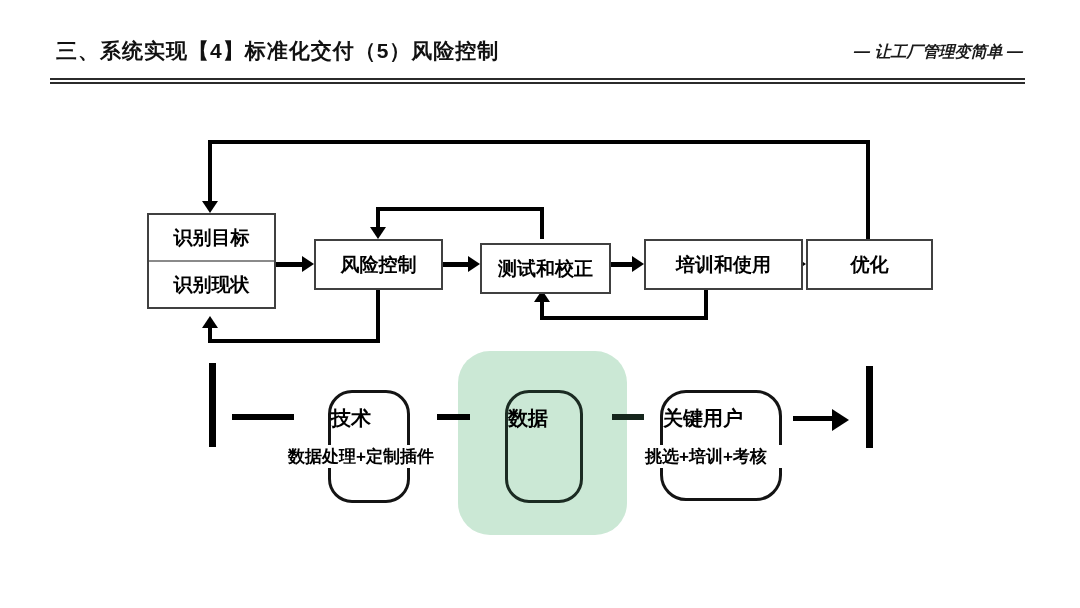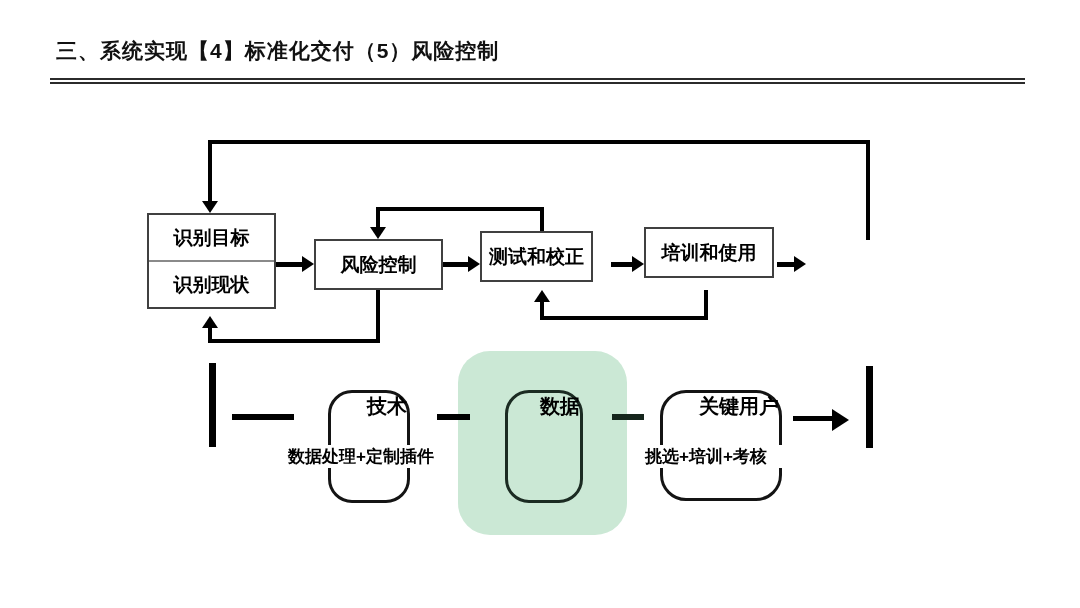--- a/index.html
+++ b/index.html
@@ -30,44 +30,46 @@
   .tri-down{border-top:12px solid #000;border-left:8px solid transparent;border-right:8px solid transparent;}
   .tri-up{border-bottom:12px solid #000;border-left:8px solid transparent;border-right:8px solid transparent;}
   .tri-right-big{border-left:17px solid #000;border-top:11px solid transparent;border-bottom:11px solid transparent;}
   
   .vbar{position:absolute;width:7px;background:#000;z-index:2;}
   .dash{position:absolute;height:6px;background:#000;z-index:4;}
   .dash.dark{background:#16261d;}
   .green-block{position:absolute;left:458px;top:333px;width:169px;height:184px;
         background:#cbe8d5;border-radius:32px;z-index:1;}
   .capsule{position:absolute;box-sizing:border-box;border:3px solid #141414;border-radius:24px;
-        display:flex;justify-content:flex-end;align-items:flex-start;padding-top:0;
+        display:flex;justify-content:flex-start;align-items:flex-start;padding-top:12px;
         font-size:20px;font-weight:bold;z-index:2;background:transparent;}
   .capsule.dark{border-color:#1b2b22;color:#000000;}
   .pill-detail{position:absolute;height:23px;line-height:23px;text-align:left;
         font-size:17px;font-weight:bold;background:#fff;z-index:3;white-space:nowrap;}
   .pill-detail.on-green{background:#cbe8d5;color:#10231a;}
   .annotation{position:absolute;left:300px;top:340px;width:132px;text-align:center;
         font-size:18px;font-weight:bold;color:#111;z-index:2;}
 </style>
 </head>
 <body>
 
 <div class="slide">
 
   <div class="title">三、系统实现【4】标准化交付（5）风险控制</div>
+  <div class="slogan">— 让工厂管理变简单 —</div>
   <div class="rule"></div>
 
   <div class="startbox" style="left:147px;top:195px;width:129px;height:96px;">
     <div class="cell">识别目标</div>
     <div class="cell">识别现状</div>
   </div>
   <div class="fbox" style="left:314px;top:221px;width:129px;height:51px;">风险控制</div>
-  <div class="fbox" style="left:480px;top:213px;width:113px;height:51px;">测试和校正</div>
-  <div class="fbox" style="left:644px;top:209px;width:130px;height:51px;">培训和使用</div>
+  <div class="fbox" style="left:480px;top:225px;width:131px;height:51px;">测试和校正</div>
+  <div class="fbox" style="left:644px;top:221px;width:159px;height:51px;">培训和使用</div>
+  <div class="fbox" style="left:806px;top:221px;width:127px;height:51px;">优化</div>
 
   <div class="seg" style="left:276px;top:244px;width:26px;height:5px;"></div>
   <div class="tri tri-right" style="left:302px;top:238px;"></div>
   <div class="seg" style="left:443px;top:244px;width:25px;height:5px;"></div>
   <div class="tri tri-right" style="left:468px;top:238px;"></div>
   <div class="seg" style="left:611px;top:244px;width:21px;height:5px;"></div>
   <div class="tri tri-right" style="left:632px;top:238px;"></div>
   <div class="seg" style="left:777px;top:244px;width:17px;height:5px;"></div>
   <div class="tri tri-right" style="left:794px;top:238px;"></div>
 

